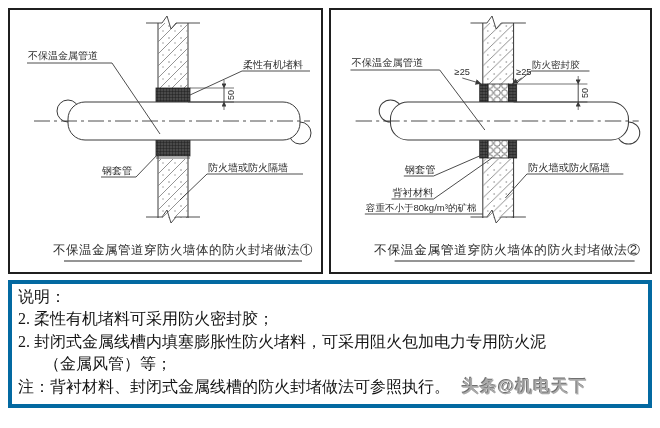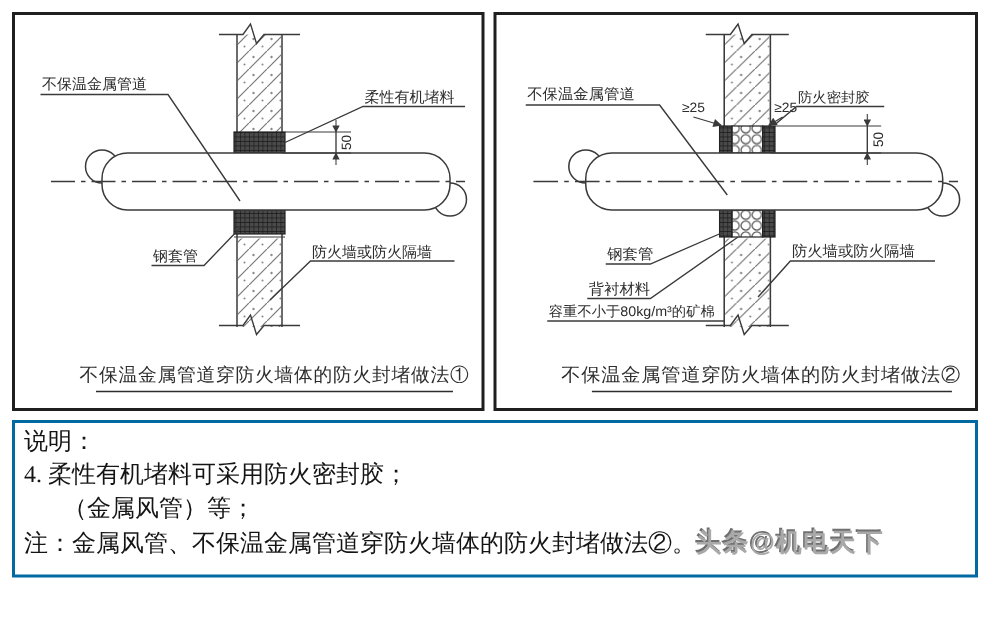--- a/index.html
+++ b/index.html
@@ -8,30 +8,30 @@
     font-family:"Liberation Sans",sans-serif;
   }
   .panel{
     position:absolute;top:8px;height:266px;border:2px solid #1f1f1f;background:#fff;
     box-sizing:border-box;
   }
   .panel-left{left:8px;width:315px;}
   .panel-right{left:329px;width:323px;}
   .panel svg{display:block;width:100%;height:100%;}
   .notes{
-    position:absolute;left:8px;top:280px;width:644px;height:105px;
-    border:2px solid #0369a1;box-sizing:border-box;background:#fff;
+    position:absolute;left:8px;top:280px;width:644px;height:128px;
+    border:4px solid #0369a1;box-sizing:border-box;background:#fff;
     font-family:"Liberation Serif",serif;color:#141414;
     font-size:16px;line-height:22.4px;padding:2px 8px 0 6px;
   }
   .note-line{white-space:nowrap;}
   .note-line.indent{padding-left:26px;}
   .watermark{
     font-family:"Liberation Sans",sans-serif;
-    font-size:17px;font-weight:bold;color:#a9a9a9;margin-left:0;
+    font-size:17px;font-weight:bold;color:#a9a9a9;margin-left:12px;
     text-shadow:-1px -1px 0 #707070, 1px 1px 0 #ffffff;
     letter-spacing:1px;
   }
   svg text{
     font-family:"Liberation Sans",sans-serif;fill:#2d2d2d;
   }
   .lbl{font-size:10px;}
   .lbl-s{font-size:9.3px;}
   .dim{font-size:9px;}
   .cap{font-size:12.5px;letter-spacing:0.5px;}
@@ -163,18 +163,19 @@
     <text class="lbl" x="72" y="163">钢套管</text>
     <text class="lbl" x="60" y="186">背衬材料</text>
     <text class="lbl-s" x="34" y="201">容重不小于80kg/m³的矿棉</text>
     <text class="lbl" x="192" y="161">防火墙或防火隔墙</text>
     <text class="cap" x="172" y="244" text-anchor="middle">不保温金属管道穿防火墙体的防火封堵做法②</text>
   </svg>
 </div>
 
 <div class="notes">
   <div class="note-line">说明：</div>
-  <div class="note-line">4. 柔性有机堵料可采用防火密封胶；</div>
+  <div class="note-line">2. 柔性有机堵料可采用防火密封胶；</div>
+  <div class="note-line">2. 封闭式金属线槽内填塞膨胀性防火堵料，可采用阻火包加电力专用防火泥</div>
   <div class="note-line indent">（金属风管）等；</div>
   <div class="note-line">
-    <span>注：金属风管、不保温金属管道穿防火墙体的防火封堵做法②。</span><span class="watermark">头条@机电天下</span>
+    <span>注：背衬材料、封闭式金属线槽的防火封堵做法可参照执行。</span><span class="watermark">头条@机电天下</span>
   </div>
 </div>
 
 </body></html>

